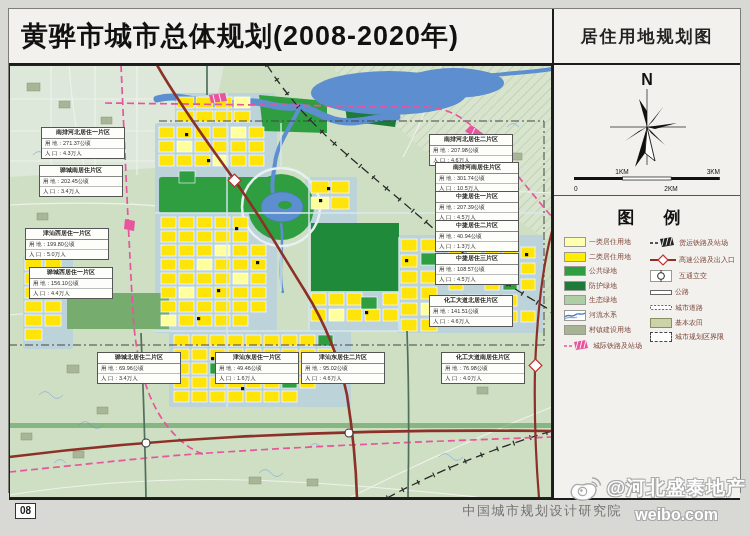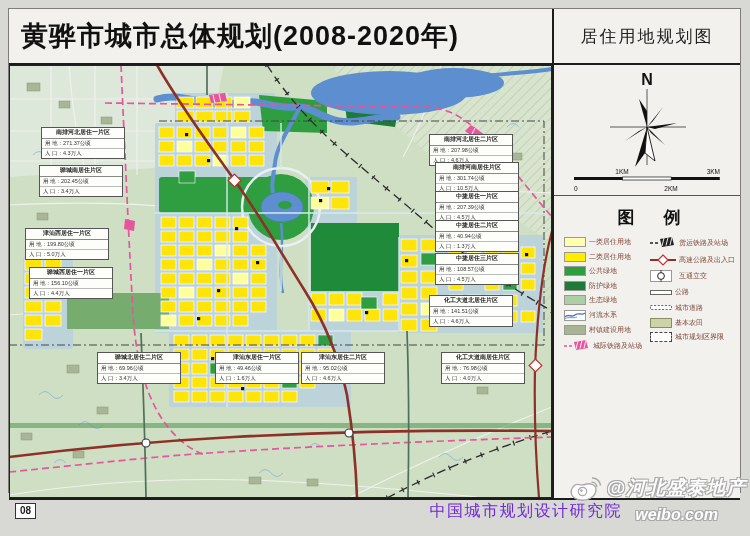--- a/index.html
+++ b/index.html
@@ -3,21 +3,21 @@
 <meta charset="utf-8">
 <style>
   html,body{margin:0;padding:0;background:#cfcfcd;font-family:"Liberation Sans","DejaVu Sans",sans-serif;}
   .page{position:relative;width:750px;height:536px;background:#d8d8d5;overflow:hidden;}
   .poster{position:absolute;left:8px;top:8px;width:733px;height:485px;background:#f2f1ed;border:1px solid #7d7d7a;box-sizing:border-box;}
   
   .header{height:54px;display:flex;border-bottom:2px solid #1c1c1c;}
   .header-left{flex:1;display:flex;align-items:center;padding-left:12px;}
   .main-title{font-size:27px;font-weight:900;color:#111;letter-spacing:1px;white-space:nowrap;}
   .header-right{width:186px;border-left:2px solid #1c1c1c;display:flex;align-items:center;justify-content:center;}
-  .map-type{font-size:17px;font-weight:normal;color:#222;letter-spacing:2px;}
+  .map-type{font-size:17px;font-weight:bold;color:#222;letter-spacing:2px;}
   
   .content{position:relative;height:433px;display:flex;}
   .map-area{position:relative;width:545px;border-right:2px solid #1c1c1c;box-sizing:border-box;background:#cedfc3;}
   .map-area svg.mapcanvas{position:absolute;left:0;top:0;width:100%;height:100%;}
   
   .callout{position:absolute;width:84px;background:#fdfdfa;border:1px solid #555;box-sizing:border-box;z-index:5;}
   .co-t{font-size:6px;font-weight:bold;color:#222;text-align:center;border-bottom:1px solid #888;padding:1px 0;line-height:1.3;}
   .co-r{font-size:5.5px;color:#333;padding:1px 3px;line-height:1.3;border-bottom:1px solid #bbb;}
   .co-r:last-child{border-bottom:none;}
   
@@ -36,25 +36,25 @@
   .sw-pub{background:#2f9e41;}
   .sw-prot{background:#1d7a38;}
   .sw-eco{background:#aecfa5;}
   .sw-vil{background:#a7b493;}
   .sw-farm{background:#cdd3a9;border-color:#8a8f62;}
   .sw-bound{background:#fff;border:1px dashed #444;}
   .swsvg{flex-shrink:0;display:block;}
   
   .footer{height:22px;border-top:2px solid #1c1c1c;display:flex;align-items:center;position:relative;}
   .page-num{margin-left:6px;border:1px solid #333;padding:0 4px;font-size:10px;font-weight:bold;color:#222;background:#fff;line-height:14px;text-align:right;}
-  .institute{margin-left:auto;margin-right:118px;font-size:16px;color:#6d28d9;letter-spacing:1.5px;}
+  .institute{margin-left:auto;margin-right:118px;font-size:13px;color:#737373;letter-spacing:1.5px;}
   
   .watermark{position:absolute;right:4px;top:472px;width:210px;z-index:20;pointer-events:none;}
   .wm-row1{display:flex;align-items:center;gap:4px;justify-content:flex-end;}
-  .wm-handle,.wm-site{font-weight:bold;color:#fdfdfd;text-shadow:-1px -1px 0 #a9a9a9,1px -1px 0 #a9a9a9,-1px 1px 0 #a9a9a9,1px 1px 0 #a9a9a9;font-style:italic;}
+  .wm-handle,.wm-site{font-weight:bold;color:#fdfdfd;text-shadow:-1px -1px 0 #a9a9a9,1px -1px 0 #a9a9a9,-1px 1px 0 #a9a9a9,1px 1px 0 #a9a9a9;}
   .wm-handle{font-size:19px;letter-spacing:1px;}
   .wm-site{font-size:16px;text-align:right;margin-right:28px;margin-top:2px;}
 </style>
 </head>
 <body>
 
 <div class="page">
   <div class="poster">
 
     <div class="header">

